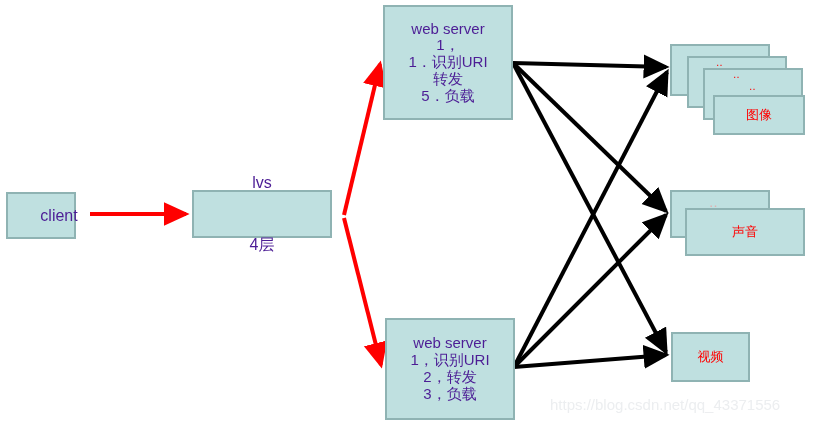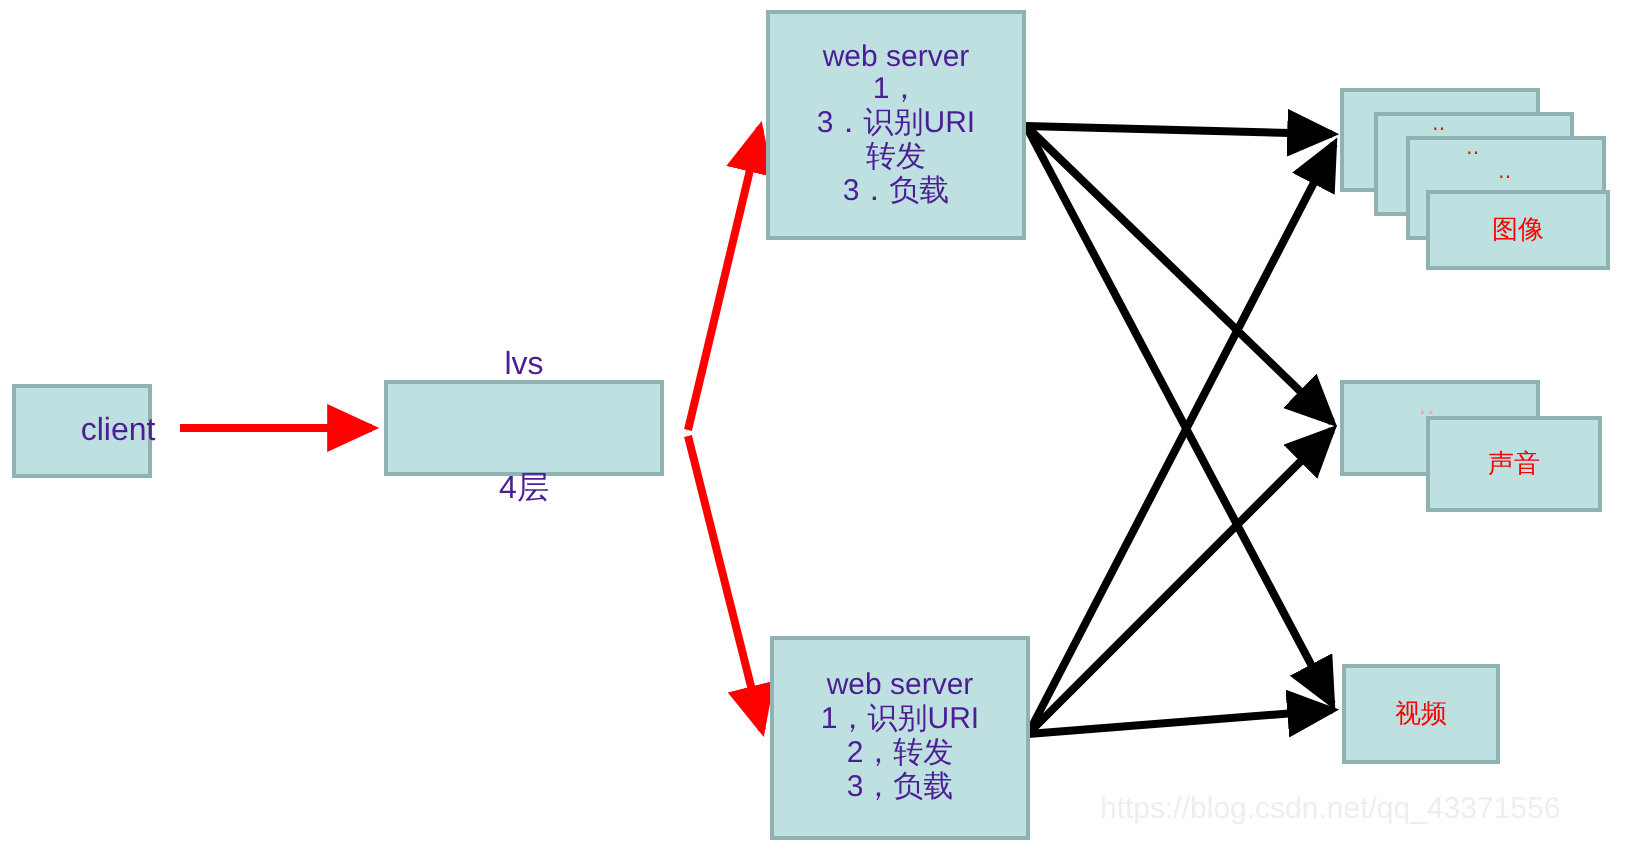--- a/index.html
+++ b/index.html
@@ -89,21 +89,21 @@
     justify-content: center;
     font-size: 13px;
   }
   
   #img-b1 { left: 670px; top: 44px; width: 100px; height: 52px; }
   #img-b2 { left: 687px; top: 56px; width: 100px; height: 52px; }
   #img-b3 { left: 703px; top: 68px; width: 100px; height: 52px; }
   #img-b4 { left: 713px; top: 95px; width: 92px; height: 40px; }
   
   #snd-b1 { left: 670px; top: 190px; width: 100px; height: 48px; }
-  #snd-b2 { left: 713px; top: 208px; width: 88px; height: 48px; }
+  #snd-b2 { left: 685px; top: 208px; width: 120px; height: 48px; }
   
   #vid-b1 { left: 671px; top: 332px; width: 79px; height: 50px; }
 
   .mini-mark {
     position: absolute;
     color: #ff0000;
     font-size: 10px;
     line-height: 1;
     letter-spacing: 1px;
   }
@@ -157,23 +157,23 @@
   </div>
 
   <div class="node" id="lvs">
     <span class="line">lvs</span>
     <span class="line">4层</span>
   </div>
 
   <div class="node" id="web-server-top">
     <span class="line">web server</span>
     <span class="line">1，</span>
-    <span class="line">3．识别URI</span>
+    <span class="line">1．识别URI</span>
     <span class="line">转发</span>
-    <span class="line">3．负载</span>
+    <span class="line">5．负载</span>
   </div>
 
   <div class="node" id="web-server-bottom">
     <span class="line">web server</span>
     <span class="line">1，识别URI</span>
     <span class="line">2，转发</span>
     <span class="line">3，负载</span>
   </div>
 
   <div class="stack-box" id="img-b1"></div>

